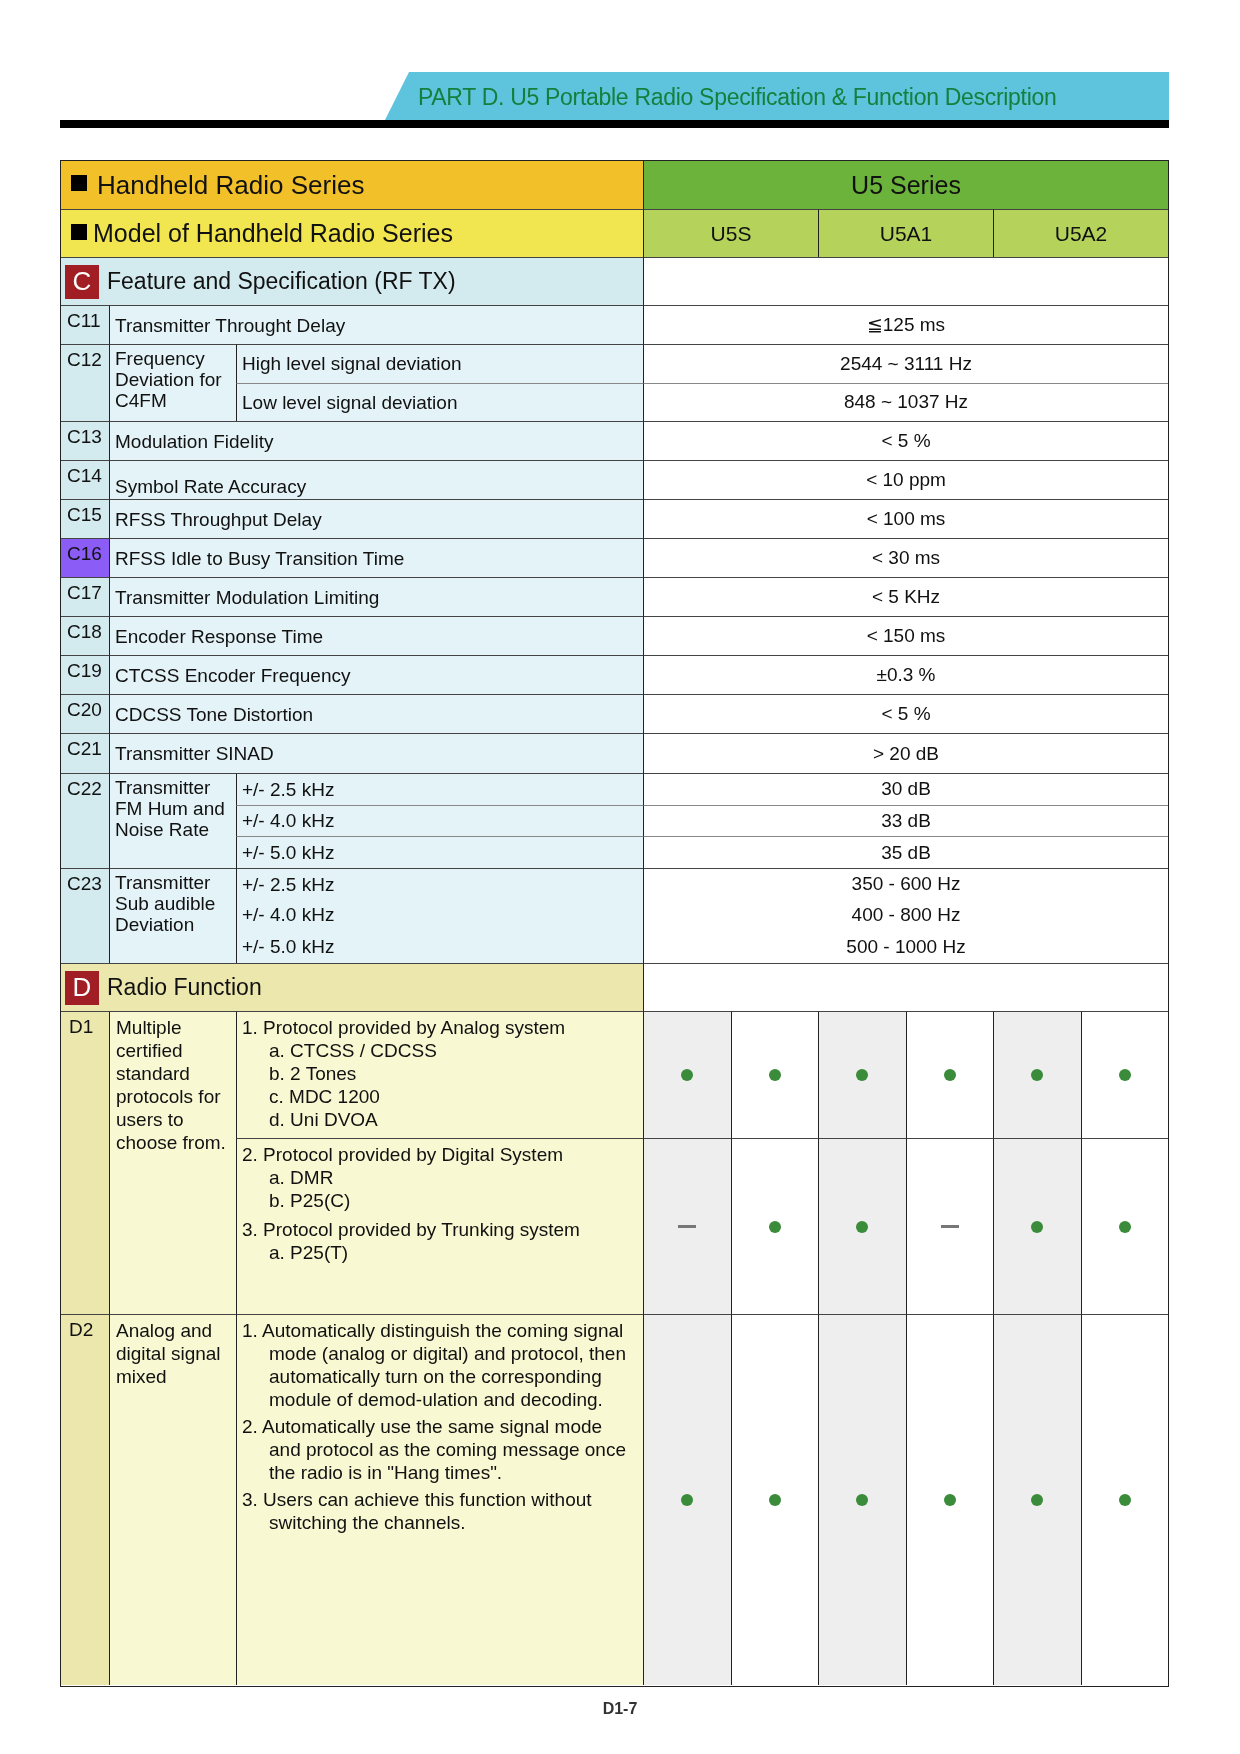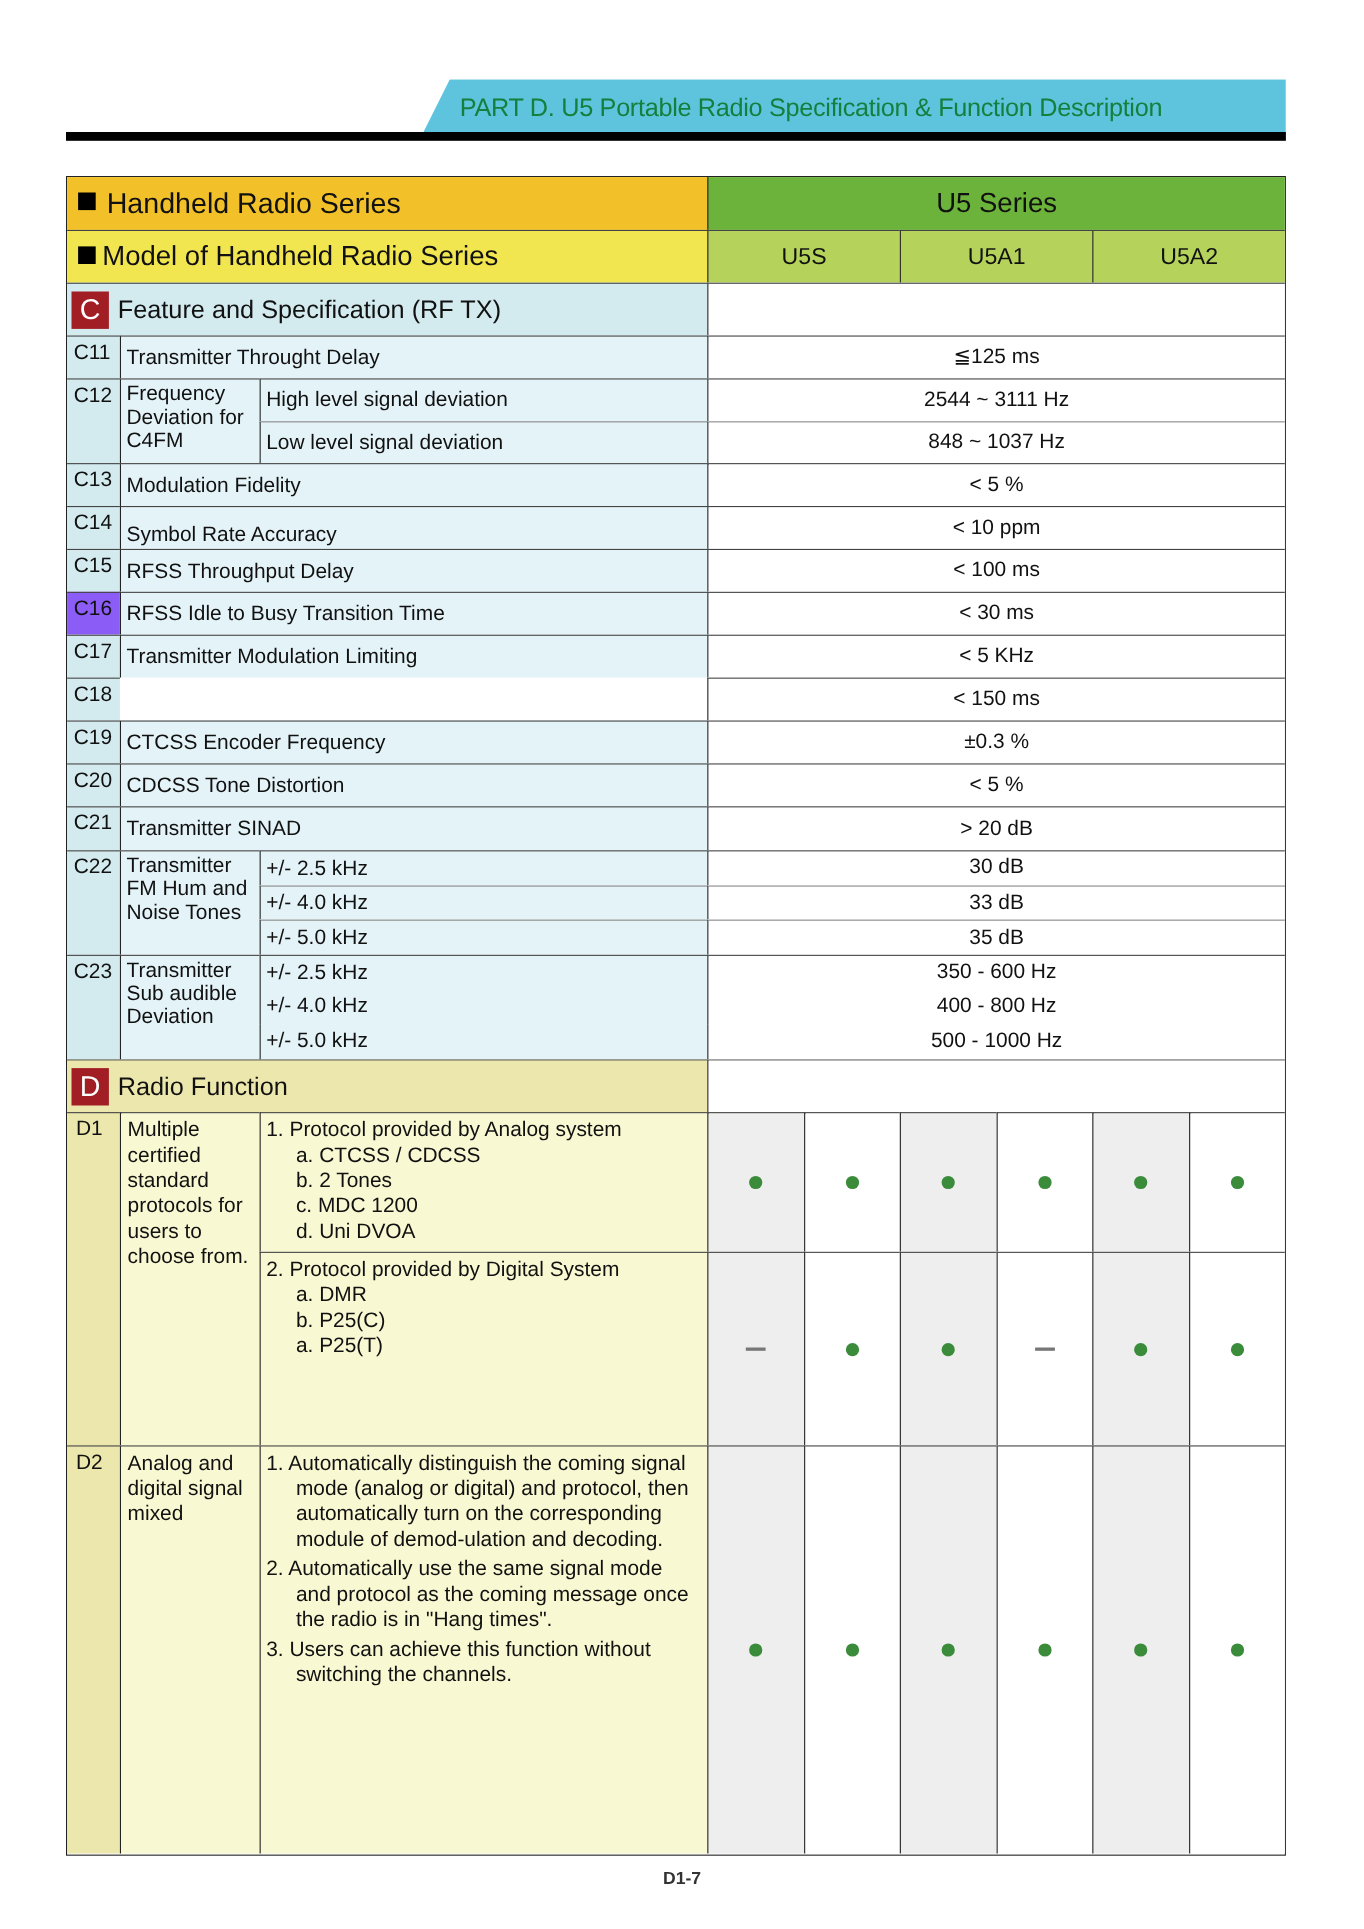--- a/index.html
+++ b/index.html
@@ -84,32 +84,33 @@
     <div class="cell txt bt" style="left:0;top:338px;width:48px;height:39px;background:#d3eaef;padding:4px 0 0 6px;">C15</div>
     <div class="cell txt bl bt" style="left:48px;top:338px;width:534px;height:39px;background:#e4f3f8;padding:8.5px 0 0 5px;">RFSS Throughput Delay</div>
     <div class="cell center txt bl bt" style="left:582px;top:338px;width:525px;height:39px;background:#fff;">&lt; 100 ms</div>
     <div class="cell txt bt" style="left:0;top:377px;width:48px;height:39px;background:#8b5cf6;padding:4px 0 0 6px;">C16</div>
     <div class="cell txt bl bt" style="left:48px;top:377px;width:534px;height:39px;background:#e4f3f8;padding:8.5px 0 0 5px;">RFSS Idle to Busy Transition Time</div>
     <div class="cell center txt bl bt" style="left:582px;top:377px;width:525px;height:39px;background:#fff;">&lt; 30 ms</div>
     <div class="cell txt bt" style="left:0;top:416px;width:48px;height:39px;background:#d3eaef;padding:4px 0 0 6px;">C17</div>
     <div class="cell txt bl bt" style="left:48px;top:416px;width:534px;height:39px;background:#e4f3f8;padding:8.5px 0 0 5px;">Transmitter Modulation Limiting</div>
     <div class="cell center txt bl bt" style="left:582px;top:416px;width:525px;height:39px;background:#fff;">&lt; 5 KHz</div>
     <div class="cell txt bt" style="left:0;top:455px;width:48px;height:39px;background:#d3eaef;padding:4px 0 0 6px;">C18</div>
+    <div class="cell txt bl bt" style="left:48px;top:455px;width:534px;height:39px;background:#e4f3f8;padding:8.5px 0 0 5px;">Encoder Response Time</div>
     <div class="cell center txt bl bt" style="left:582px;top:455px;width:525px;height:39px;background:#fff;">&lt; 150 ms</div>
     <div class="cell txt bt" style="left:0;top:494px;width:48px;height:39px;background:#d3eaef;padding:4px 0 0 6px;">C19</div>
     <div class="cell txt bl bt" style="left:48px;top:494px;width:534px;height:39px;background:#e4f3f8;padding:8.5px 0 0 5px;">CTCSS Encoder Frequency</div>
     <div class="cell center txt bl bt" style="left:582px;top:494px;width:525px;height:39px;background:#fff;">±0.3 %</div>
     <div class="cell txt bt" style="left:0;top:533px;width:48px;height:39px;background:#d3eaef;padding:4px 0 0 6px;">C20</div>
     <div class="cell txt bl bt" style="left:48px;top:533px;width:534px;height:39px;background:#e4f3f8;padding:8.5px 0 0 5px;">CDCSS Tone Distortion</div>
     <div class="cell center txt bl bt" style="left:582px;top:533px;width:525px;height:39px;background:#fff;">&lt; 5 %</div>
     <div class="cell txt bt" style="left:0;top:572px;width:48px;height:40px;background:#d3eaef;padding:4px 0 0 6px;">C21</div>
     <div class="cell txt bl bt" style="left:48px;top:572px;width:534px;height:40px;background:#e4f3f8;padding:9px 0 0 5px;">Transmitter SINAD</div>
     <div class="cell center txt bl bt" style="left:582px;top:572px;width:525px;height:40px;background:#fff;">&gt; 20 dB</div>
     <div class="cell txt bt" style="left:0;top:612px;width:48px;height:95px;background:#d3eaef;padding:4px 0 0 6px;">C22</div>
-    <div class="cell txt bl bt" style="left:48px;top:612px;width:127px;height:95px;background:#e4f3f8;padding:3px 0 0 5px;line-height:21px;">Transmitter FM Hum and Noise Tones</div>
+    <div class="cell txt bl bt" style="left:48px;top:612px;width:127px;height:95px;background:#e4f3f8;padding:3px 0 0 5px;line-height:21px;">Transmitter FM Hum and Noise Rate</div>
     <div class="cell txt bl bt" style="left:175px;top:612px;width:407px;height:31.666666666666668px;background:#e4f3f8;padding:4.833333333333334px 0 0 5px;">+/- 2.5 kHz</div>
     <div class="cell center txt bl bt" style="left:582px;top:612px;width:525px;height:31.666666666666668px;background:#fff;">30 dB</div>
     <div class="cell txt bl btl" style="left:175px;top:643.6666666666666px;width:407px;height:31.666666666666668px;background:#e4f3f8;padding:4.833333333333334px 0 0 5px;">+/- 4.0 kHz</div>
     <div class="cell center txt bl btl" style="left:582px;top:643.6666666666666px;width:525px;height:31.666666666666668px;background:#fff;">33 dB</div>
     <div class="cell txt bl btl" style="left:175px;top:675.3333333333334px;width:407px;height:31.666666666666668px;background:#e4f3f8;padding:4.833333333333334px 0 0 5px;">+/- 5.0 kHz</div>
     <div class="cell center txt bl btl" style="left:582px;top:675.3333333333334px;width:525px;height:31.666666666666668px;background:#fff;">35 dB</div>
     <div class="cell txt bt" style="left:0;top:707px;width:48px;height:95px;background:#d3eaef;padding:4px 0 0 6px;">C23</div>
     <div class="cell txt bl bt" style="left:48px;top:707px;width:127px;height:95px;background:#e4f3f8;padding:3px 0 0 5px;line-height:21px;">Transmitter Sub audible Deviation</div>
     <div class="cell txt bl bt" style="left:175px;top:707px;width:407px;height:31.666666666666668px;background:#e4f3f8;padding:4.833333333333334px 0 0 5px;">+/- 2.5 kHz</div>
     <div class="cell center txt bl bt" style="left:582px;top:707px;width:525px;height:31.666666666666668px;background:#fff;">350 - 600 Hz</div>
@@ -141,20 +142,21 @@
     <div class="cell center bl bt" style="left:932px;top:850px;width:87.5px;height:127px;background:#eeeeee;">
       <div class="dot"></div>
     </div>
     <div class="cell center bl bt" style="left:1019.5px;top:850px;width:87.5px;height:127px;background:#ffffff;">
       <div class="dot"></div>
     </div>
     <div class="cell lst bl bt" style="left:175px;top:977px;width:407px;height:176px;background:#f8f8d2;padding:4px 0 0 5px;">
       <div class="">2. Protocol provided by Digital System</div>
       <div class="ind">a. DMR</div>
       <div class="ind">b. P25(C)</div>
+      <div class="" style="margin-top: 6px;">3. Protocol provided by Trunking system</div>
       <div class="ind">a. P25(T)</div>
     </div>
     <div class="cell center bl bt" style="left:582px;top:977px;width:87.5px;height:176px;background:#eeeeee;">
       <div class="dash"></div>
     </div>
     <div class="cell center bl bt" style="left:669.5px;top:977px;width:87.5px;height:176px;background:#ffffff;">
       <div class="dot"></div>
     </div>
     <div class="cell center bl bt" style="left:757px;top:977px;width:87.5px;height:176px;background:#eeeeee;">
       <div class="dot"></div>

